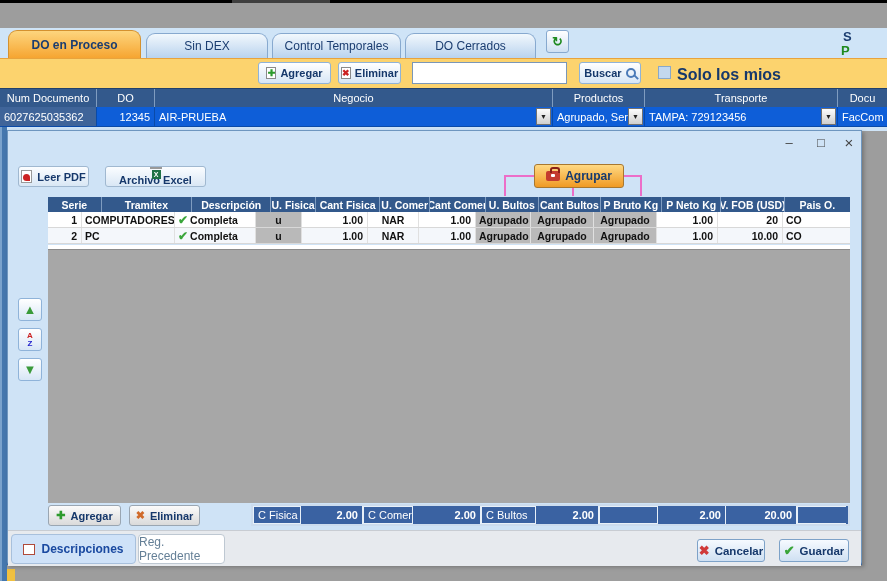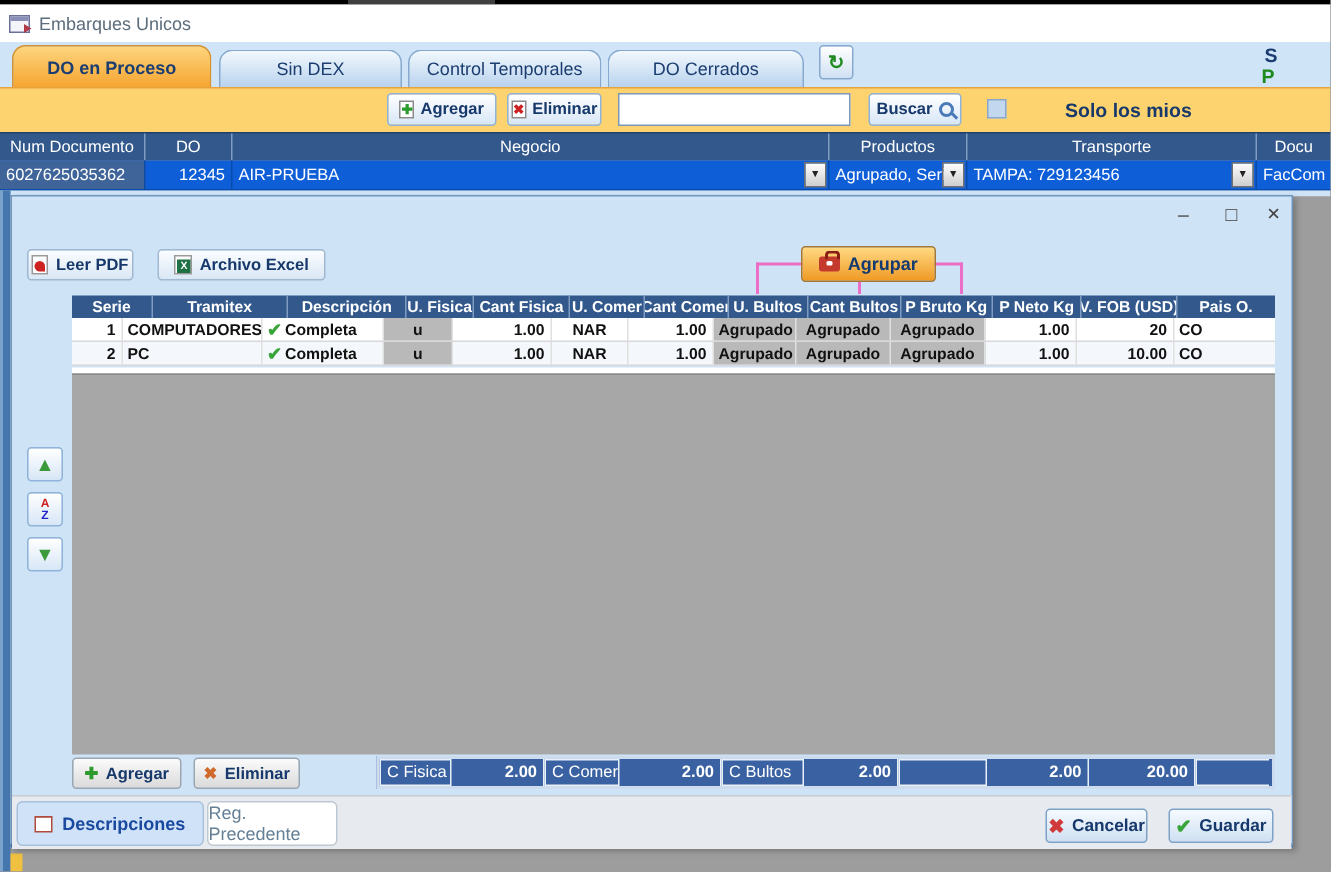--- a/index.html
+++ b/index.html
@@ -25,21 +25,21 @@
 
   .yellowbar { left:0; top:58px; width:887px; height:30px; background:#fcd36e; border-top:1px solid #e8a33d; }
   .btn { position:absolute; border:1px solid #8fb3d9; border-radius:3px; background:linear-gradient(#ffffff,#d7e6f6); color:#16386b; font-weight:bold; font-size:11px; display:flex; align-items:center; justify-content:center; gap:4px; cursor:default; }
   .page-ic { width:10px; height:12px; background:#fff; border:1px solid #8a8a8a; position:relative; font-size:8px; line-height:11px; text-align:center; }
   .plus-g { color:#2d9b2d; font-weight:bold; font-size:9px; }
   .x-r { color:#cc2222; font-weight:bold; font-size:9px; }
   .search-input { position:absolute; left:412px; top:3px; width:155px; height:22px; border:1px solid #7a97b8; background:#fff; font-size:11px; padding:0 4px; }
   .mag { width:10px; height:10px; border:2px solid #4a7ab8; border-radius:50%; position:relative; display:inline-block; }
   .mag::after { content:""; position:absolute; width:6px; height:2px; background:#4a7ab8; transform:rotate(45deg); right:-5px; bottom:-2px; }
   .checkbox { position:absolute; left:658px; top:7px; width:13px; height:13px; background:#c3d8ee; border:1px solid #89a8c9; }
-  .solo-label { position:absolute; left:710px; top:7px; color:#16386b; font-weight:bold; font-size:13px; }
+  .solo-label { position:absolute; left:677px; top:7px; color:#16386b; font-weight:bold; font-size:16px; }
 
   
   .ghead { left:0; top:88px; width:887px; height:19px; background:#33598c; border-top:1px solid #22406b; display:flex;text-align:right; }
   .ghead .hc { color:#fff; font-size:11px; display:flex; align-items:center; justify-content:center; border-right:1px solid #7f9cc0; height:100%; }
   .grow { left:0; top:107px; width:887px; height:20px; background:#0e5ed8; display:flex; border-bottom:1px solid #0a4aa8; }
   .grow .rc { color:#fff; font-size:11px; display:flex; align-items:center; padding:0 4px; border-right:1px solid #0a4aa8; height:100%; position:relative; }
   .ddbtn { position:absolute; right:1px; top:1px; width:15px; height:17px; background:linear-gradient(#fdfdfd,#cfcfcf); border:1px solid #707070; color:#222; font-size:7px; display:flex; align-items:center; justify-content:center; }
   .lightline { left:0; top:127px; width:887px; height:4px; background:#cfe4f7; }
 
   
@@ -101,24 +101,20 @@
   .bigx { color:#d03a3a; font-size:13px; font-weight:bold; }
   .bigv { color:#3aa53a; font-size:13px; font-weight:bold; }
 </style>
 </head>
 <body>
 
 <div id="screen">
 
   <div class="abs topstrip"></div>
   <div class="abs topseg"></div>
-  <div class="abs titlebar">
-    <span class="appicon"></span>
-    <span class="app-title">Embarques Unicos</span>
-  </div>
 
   <div class="abs tabstrip">
     <div class="tab active" style="left:8px; top:2px; width:133px; height:28px;">DO en Proceso</div>
     <div class="tab" style="left:272px; top:5px; width:129px; height:25px;">Control Temporales</div>
     <div class="tab" style="left:146px; top:5px; width:122px; height:25px;">Sin DEX</div>
     <div class="tab" style="left:405px; top:5px; width:131px; height:25px;">DO Cerrados</div>
     <div class="refresh-btn">
       <span>↻</span>
     </div>
     <span class="side-s">S</span>
@@ -179,21 +175,21 @@
   <div class="abs modal">
 
     <div class="winctl" style="left:772px;">–</div>
     <div class="winctl" style="left:804px;">□</div>
     <div class="winctl" style="left:832px; font-size:15px;">×</div>
 
     <div class="mbtn" style="left:10px; top:35px; width:71px; height:21px;">
       <span class="pdfic"></span>
       <span>Leer PDF</span>
     </div>
-    <div class="mbtn" style="left:97px; top:35px; width:112px; height:21px;">
+    <div class="mbtn" style="left:97px; top:35px; width:101px; height:21px;flex-direction:column;">
       <span class="xlsic"></span>
       <span>Archivo Excel</span>
     </div>
 
     <div class="pink" style="left:496px; top:44px; width:138px; height:2px;"></div>
     <div class="pink" style="left:496px; top:44px; width:2px; height:21px;"></div>
     <div class="pink" style="left:632px; top:44px; width:2px; height:21px;"></div>
     <div class="pink" style="left:564px; top:57px; width:2px; height:8px;"></div>
     <div class="abs agrupar">
       <span class="toolbox"></span>

